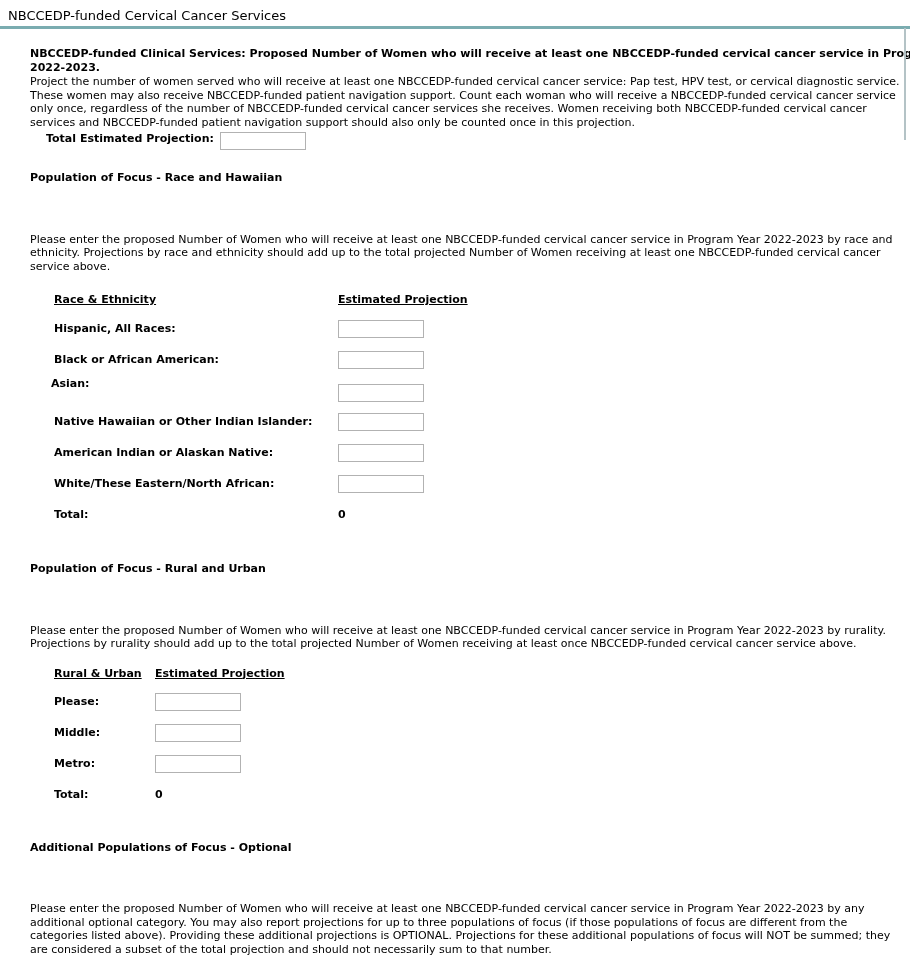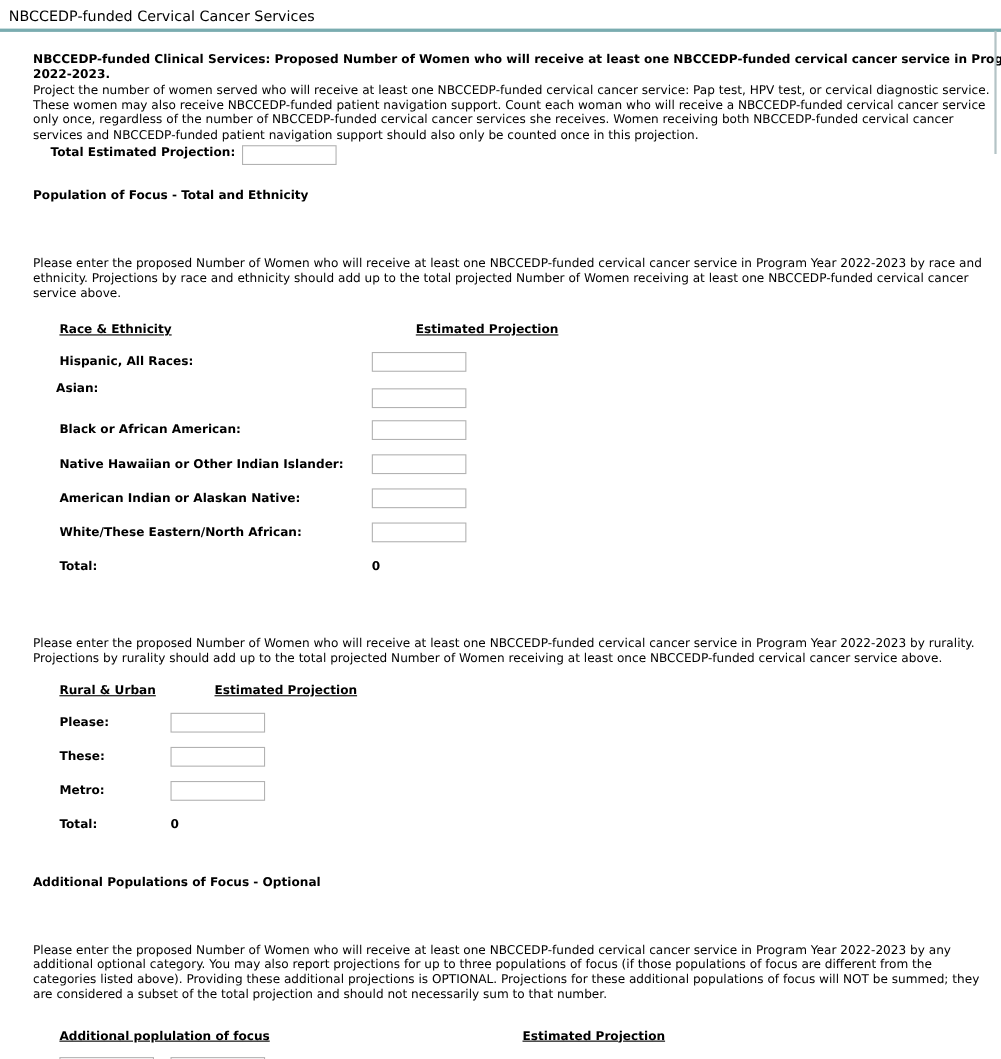--- a/index.html
+++ b/index.html
@@ -69,21 +69,21 @@
   .sect { margin-top: 0; }
   .sect2 { margin-top: 21px; }
   .sect3 { margin-top: 32px; }
   .sect4 { margin-top: 30px; }
 
   .tbl { margin-left: 24px; }
   .tbl-race { margin-top: 20px; }
   .tbl-rural { margin-top: 16px; }
   .tbl-add { margin-top: 24px; }
 
-  .hdr-row { display: flex; height: 14px; gap: 40px; }
+  .hdr-row { display: flex; height: 14px; }
   .hdr {
     font-weight: bold;
     text-decoration: underline;
     white-space: nowrap;
   }
   .col-race-label { width: 284px; }
   .col-rural-label { width: 101px; }
   .col-add-label { width: 381px; }
 
   .rows { margin-top: 6px; }
@@ -121,39 +121,39 @@
   <div class="sect sect1">
     <div class="section-heading sect1-heading">NBCCEDP-funded Clinical Services: Proposed Number of Women who will receive at least one NBCCEDP-funded cervical cancer service in Program Year 2022-2023.</div>
     <div class="sect-para w880">Project the number of women served who will receive at least one NBCCEDP-funded cervical cancer service: Pap test, HPV test, or cervical diagnostic service. These women may also receive NBCCEDP-funded patient navigation support. Count each woman who will receive a NBCCEDP-funded cervical cancer service only once, regardless of the number of NBCCEDP-funded cervical cancer services she receives. Women receiving both NBCCEDP-funded cervical cancer services and NBCCEDP-funded patient navigation support should also only be counted once in this projection.</div>
     <div class="total-row1">
       <span class="lbl">Total Estimated Projection:</span>
       <input class="box" type="text" value="" style="">
     </div>
   </div>
 
   <div class="sect sect2">
-    <div class="section-heading">Population of Focus - Total and Ethnicity</div>
+    <div class="section-heading">Population of Focus - Race and Hawaiian</div>
     <div class="sect-para w905">Please enter the proposed Number of Women who will receive at least one NBCCEDP-funded cervical cancer service in Program Year 2022-2023 by race and ethnicity. Projections by race and ethnicity should add up to the total projected Number of Women receiving at least one NBCCEDP-funded cervical cancer service above.</div>
 
     <div class="tbl tbl-race">
       <div class="hdr-row">
         <span class="hdr col-race-label">Race &amp; Ethnicity</span>
         <span class="hdr">Estimated Projection</span>
       </div>
       <div class="rows">
         <div class="t-row">
           <span class="lbl col-race-label">Hispanic, All Races:</span>
           <input class="box" type="text" value="" style="">
         </div>
+        <div class="t-row">
+          <span class="lbl col-race-label">Black or African American:</span>
+          <input class="box" type="text" value="" style="">
+        </div>
         <div class="t-row asian">
           <span class="lbl">Asian:</span>
-          <input class="box" type="text" value="" style="">
-        </div>
-        <div class="t-row">
-          <span class="lbl col-race-label">Black or African American:</span>
           <input class="box" type="text" value="" style="">
         </div>
         <div class="t-row">
           <span class="lbl col-race-label">Native Hawaiian or Other Indian Islander:</span>
           <input class="box" type="text" value="" style="">
         </div>
         <div class="t-row">
           <span class="lbl col-race-label">American Indian or Alaskan Native:</span>
           <input class="box" type="text" value="" style="">
         </div>
@@ -163,34 +163,35 @@
         </div>
         <div class="t-row total-row">
           <span class="lbl col-race-label">Total:</span>
           <span class="val">0</span>
         </div>
       </div>
     </div>
   </div>
 
   <div class="sect sect3">
+    <div class="section-heading">Population of Focus - Rural and Urban</div>
     <div class="sect-para w905">Please enter the proposed Number of Women who will receive at least one NBCCEDP-funded cervical cancer service in Program Year 2022-2023 by rurality. Projections by rurality should add up to the total projected Number of Women receiving at least once NBCCEDP-funded cervical cancer service above.</div>
 
     <div class="tbl tbl-rural">
       <div class="hdr-row">
         <span class="hdr col-rural-label">Rural &amp; Urban</span>
         <span class="hdr">Estimated Projection</span>
       </div>
       <div class="rows">
         <div class="t-row">
           <span class="lbl col-rural-label">Please:</span>
           <input class="box" type="text" value="" style="">
         </div>
         <div class="t-row">
-          <span class="lbl col-rural-label">These:</span>
+          <span class="lbl col-rural-label">Middle:</span>
           <input class="box" type="text" value="" style="">
         </div>
         <div class="t-row">
           <span class="lbl col-rural-label">Metro:</span>
           <input class="box" type="text" value="" style="">
         </div>
         <div class="t-row total-row">
           <span class="lbl col-rural-label">Total:</span>
           <span class="val">0</span>
         </div>

